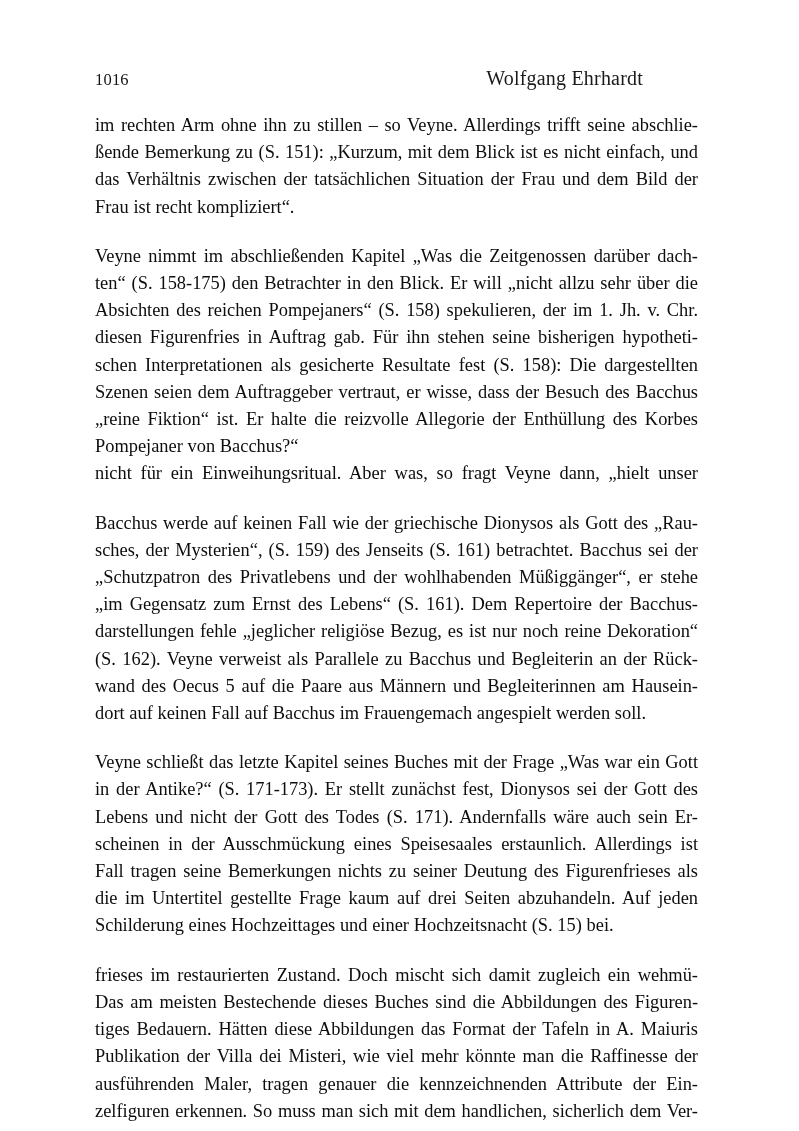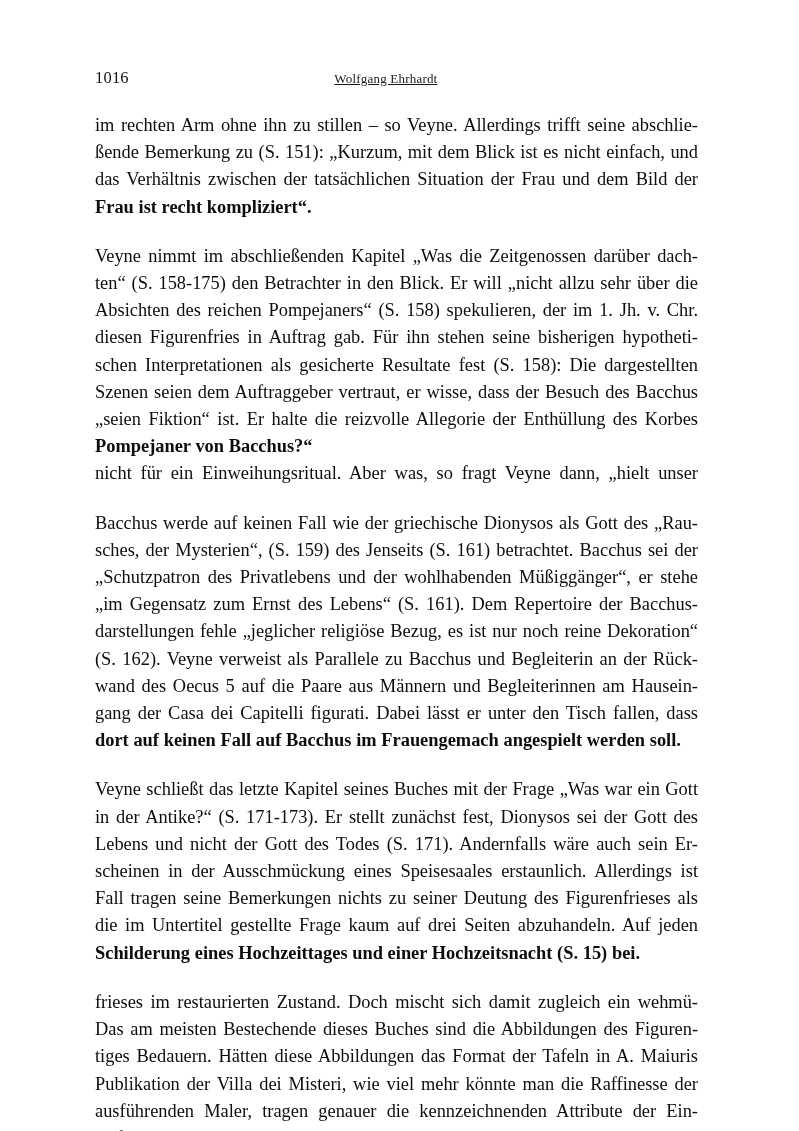--- a/index.html
+++ b/index.html
@@ -34,29 +34,28 @@
   }
   .folio {
     font-size: 16.5px;
     line-height: 20px;
     letter-spacing: 0.2px;
     color: #141414;
     white-space: nowrap;
   }
   .head-title {
     flex: 1 1 auto;
-    text-align: center;
-    font-size: 13px;
+    text-align: right;
+    font-size: 20px;
     line-height: 20px;
     letter-spacing: 0.2px;
     color: #1a1a1a;
     white-space: nowrap;
     
     padding-right: 18px;
-    text-decoration: underline;
   }
   .folio-spacer {
     width: 44px;
     flex: 0 0 auto;
   }
   .textblock {
     position: absolute;
     left: 95px;
     top: 112px;
     width: 611px;
@@ -80,21 +79,20 @@
     text-align: justify;
     white-space: normal;
   }
   .para .ln {
     display: block;
     text-align: justify;
     text-align-last: justify;
   }
   .para .ln.last {
     text-align-last: left;
-    font-weight: bold;
   }
 </style>
 </head>
 <body>
 
 <div class="page">
 
   <div class="running-head">
     <span class="folio">1016</span>
     <span class="head-title">Wolfgang Ehrhardt</span>
@@ -108,33 +106,32 @@
         <span class="ln">das Verhältnis zwischen der tatsächlichen Situation der Frau und dem Bild der</span>
         <span class="ln last">Frau ist recht kompliziert“.</span>
       </p>
     <p class="para preset">
         <span class="ln">Veyne nimmt im abschließenden Kapitel „Was die Zeitgenossen darüber dach-</span>
         <span class="ln">ten“ (S. 158-175) den Betrachter in den Blick. Er will „nicht allzu sehr über die</span>
         <span class="ln">Absichten des reichen Pompejaners“ (S. 158) spekulieren, der im 1. Jh. v. Chr.</span>
         <span class="ln">diesen Figurenfries in Auftrag gab. Für ihn stehen seine bisherigen hypotheti-</span>
         <span class="ln">schen Interpretationen als gesicherte Resultate fest (S. 158): Die dargestellten</span>
         <span class="ln">Szenen seien dem Auftraggeber vertraut, er wisse, dass der Besuch des Bacchus</span>
-        <span class="ln">„seien Fiktion“ ist. Er halte die reizvolle Allegorie der Enthüllung des Korbes</span>
+        <span class="ln">„reine Fiktion“ ist. Er halte die reizvolle Allegorie der Enthüllung des Korbes</span>
         <span class="ln last">Pompejaner von Bacchus?“</span>
         <span class="ln">nicht für ein Einweihungsritual. Aber was, so fragt Veyne dann, „hielt unser</span>
       </p>
     <p class="para preset">
         <span class="ln">Bacchus werde auf keinen Fall wie der griechische Dionysos als Gott des „Rau-</span>
         <span class="ln">sches, der Mysterien“, (S. 159) des Jenseits (S. 161) betrachtet. Bacchus sei der</span>
         <span class="ln">„Schutzpatron des Privatlebens und der wohlhabenden Müßiggänger“, er stehe</span>
         <span class="ln">„im Gegensatz zum Ernst des Lebens“ (S. 161). Dem Repertoire der Bacchus-</span>
         <span class="ln">darstellungen fehle „jeglicher religiöse Bezug, es ist nur noch reine Dekoration“</span>
         <span class="ln">(S. 162). Veyne verweist als Parallele zu Bacchus und Begleiterin an der Rück-</span>
         <span class="ln">wand des Oecus 5 auf die Paare aus Männern und Begleiterinnen am Hausein-</span>
-        <span class="ln">gang der Casa dei Capitelli figurati. Dabei lässt er unter den Tisch fallen, dass</span>
         <span class="ln last">dort auf keinen Fall auf Bacchus im Frauengemach angespielt werden soll.</span>
       </p>
     <p class="para preset">
         <span class="ln">Veyne schließt das letzte Kapitel seines Buches mit der Frage „Was war ein Gott</span>
         <span class="ln">in der Antike?“ (S. 171-173). Er stellt zunächst fest, Dionysos sei der Gott des</span>
         <span class="ln">Lebens und nicht der Gott des Todes (S. 171). Andernfalls wäre auch sein Er-</span>
         <span class="ln">scheinen in der Ausschmückung eines Speisesaales erstaunlich. Allerdings ist</span>
         <span class="ln">Fall tragen seine Bemerkungen nichts zu seiner Deutung des Figurenfrieses als</span>
         <span class="ln">die im Untertitel gestellte Frage kaum auf drei Seiten abzuhandeln. Auf jeden</span>
         <span class="ln last">Schilderung eines Hochzeittages und einer Hochzeitsnacht (S. 15) bei.</span>

